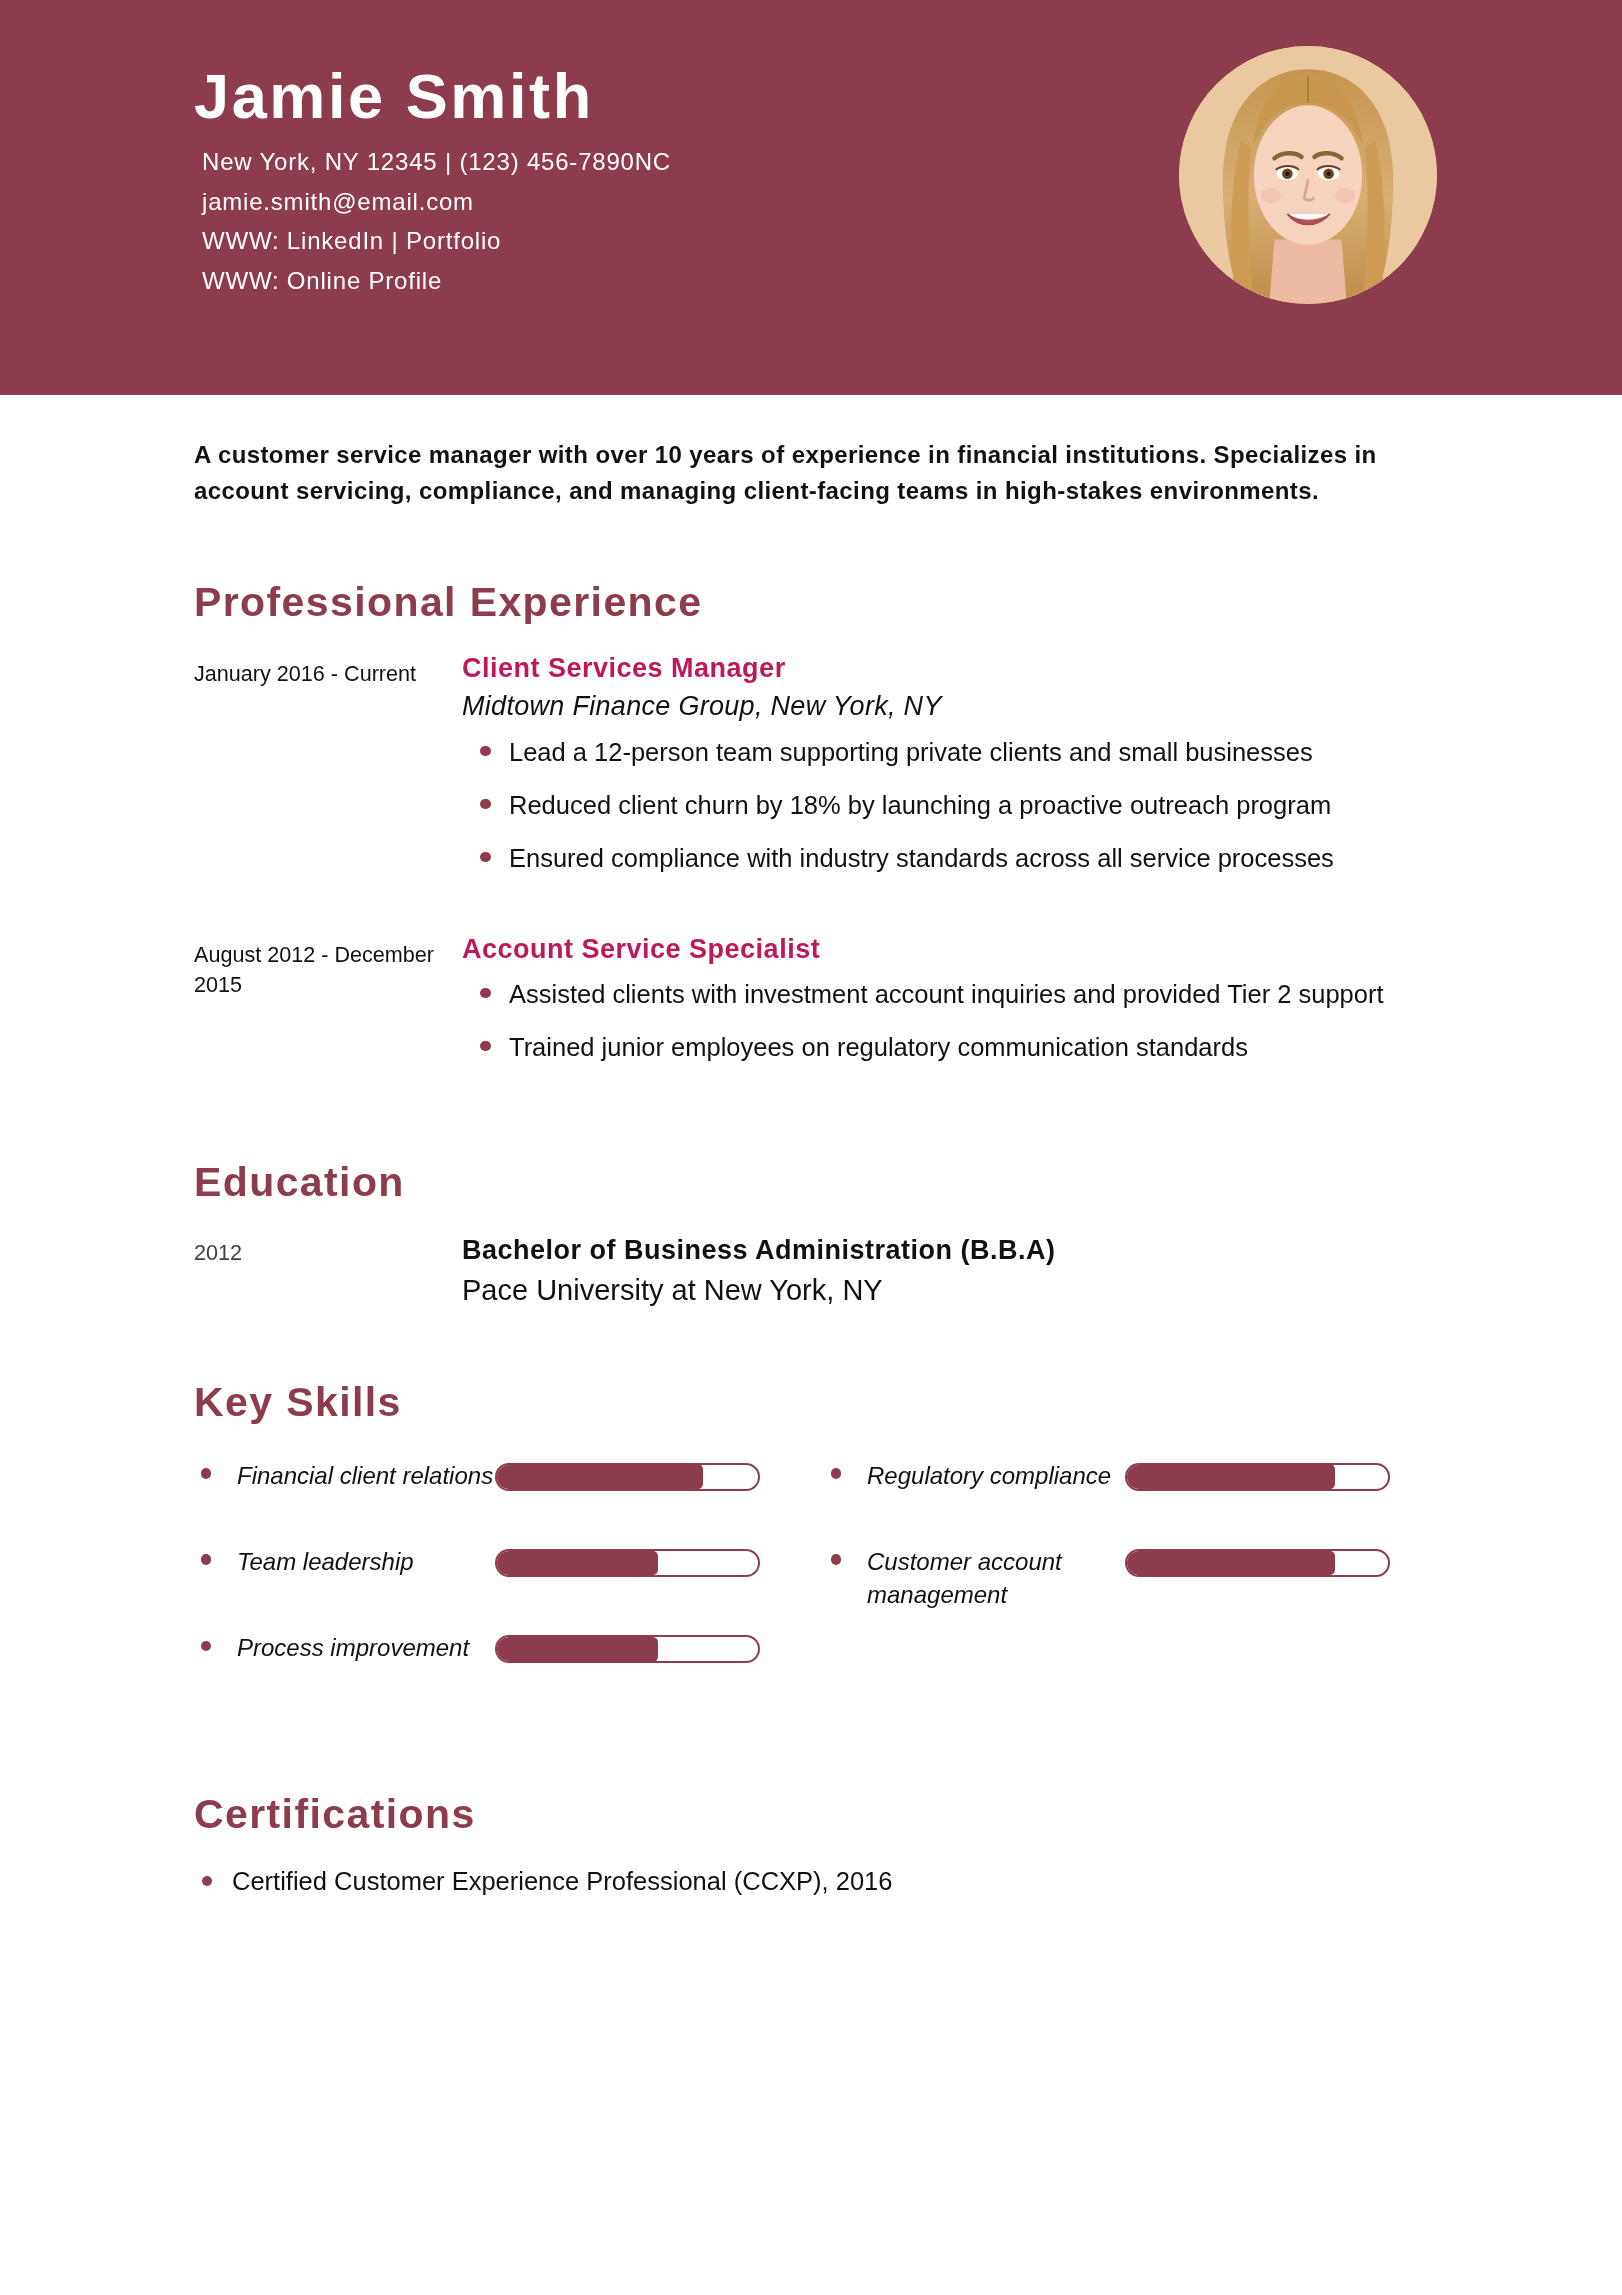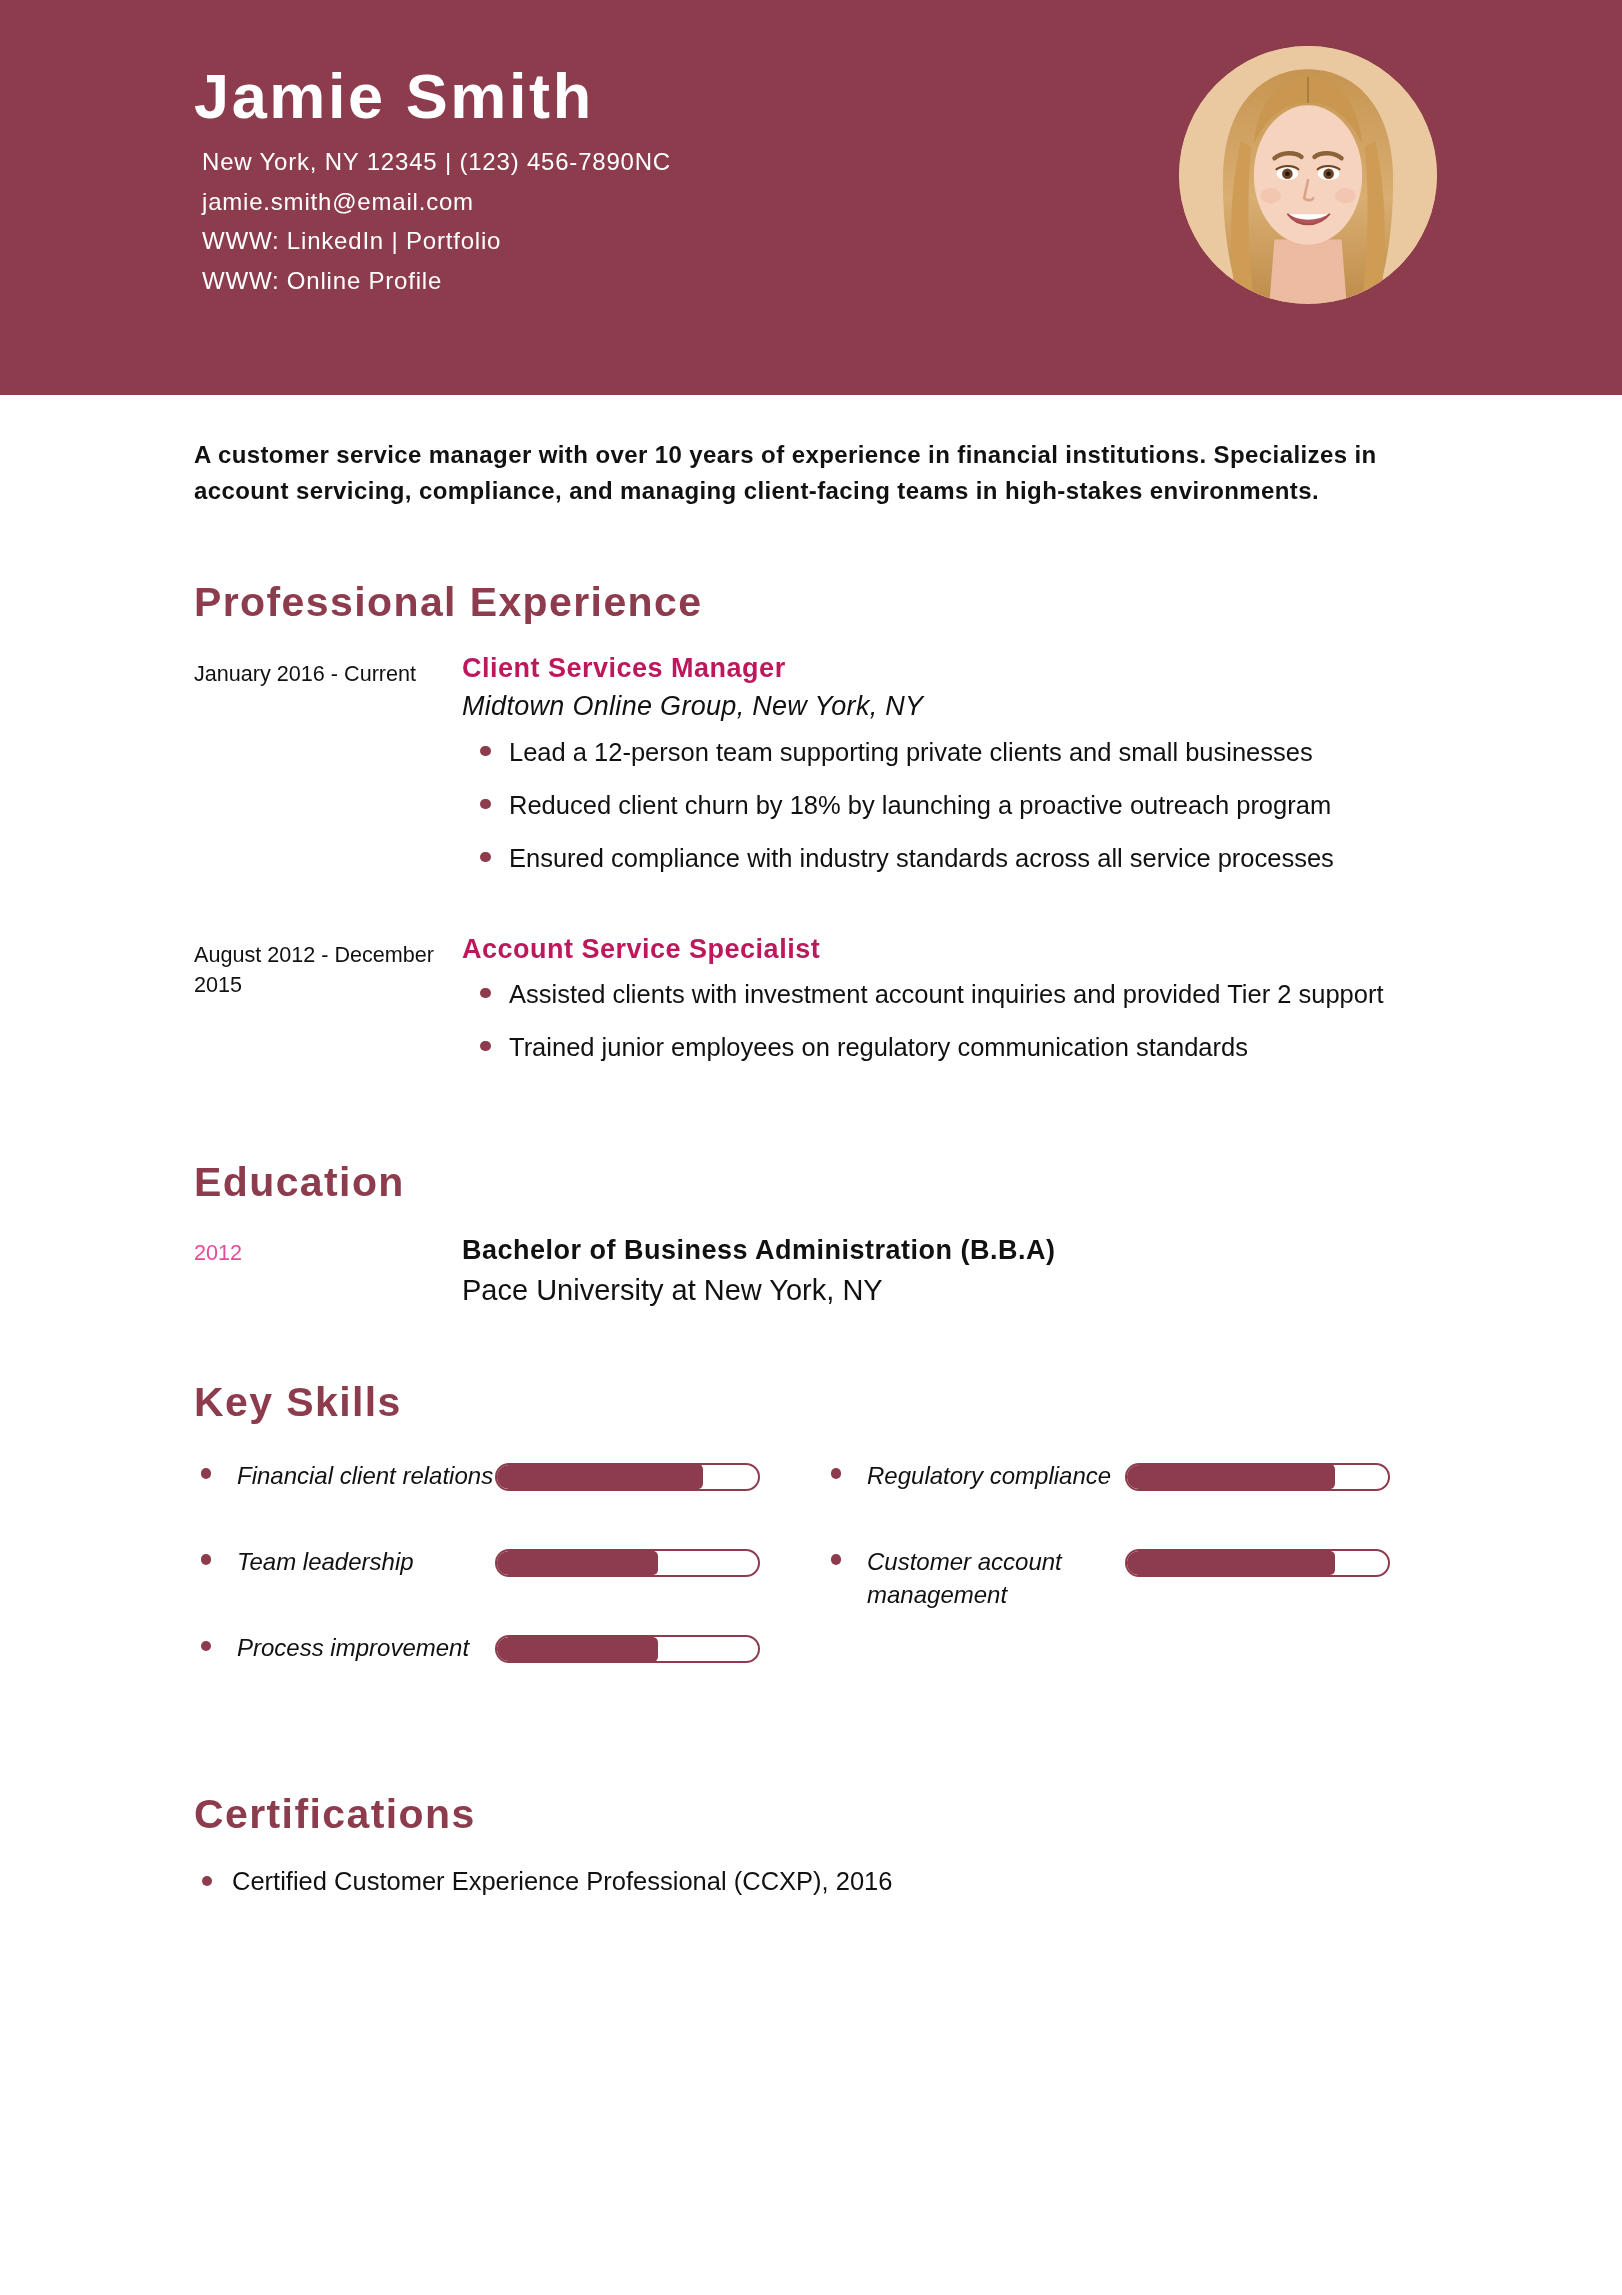--- a/index.html
+++ b/index.html
@@ -146,21 +146,21 @@
     border-radius: 50%;
     background: #8D3C4D;
   }
 
   
   .edu-row { display: flex; margin-top: 29px; }
   .edu-year {
     width: 268px;
     flex: 0 0 268px;
     font-size: 21.6px;
-    color: #ec4899;
+    color: #404040;
     padding-top: 5.2px;
   }
   .edu-main { flex: 1 1 auto; }
   .degree {
     font-size: 27px;
     font-weight: bold;
     letter-spacing: 0.5px;
     margin: 0 0 7.9px 0;
   }
   .school { font-size: 29px; margin: 0; }
@@ -313,21 +313,21 @@
   <div class="content">
 
     <div class="summary">A customer service manager with over 10 years of experience in financial institutions. Specializes in account servicing, compliance, and managing client-facing teams in high-stakes environments.</div>
 
     <h2 class="section-title sec-exp">Professional Experience</h2>
 
     <div class="entry">
       <div class="entry-dates">January 2016 - Current</div>
       <div class="entry-main">
         <p class="job-title">Client Services Manager</p>
-        <p class="job-org">Midtown Online Group, New York, NY</p>
+        <p class="job-org">Midtown Finance Group, New York, NY</p>
         <ul class="bullets">
           <li><span class="dot"></span><span>Lead a 12-person team supporting private clients and small businesses</span></li>
           <li><span class="dot"></span><span>Reduced client churn by 18% by launching a proactive outreach program</span></li>
           <li><span class="dot"></span><span>Ensured compliance with industry standards across all service processes</span></li>
         </ul>
       </div>
     </div>
 
     <div class="entry second">
       <div class="entry-dates">August 2012 - December 2015</div>

